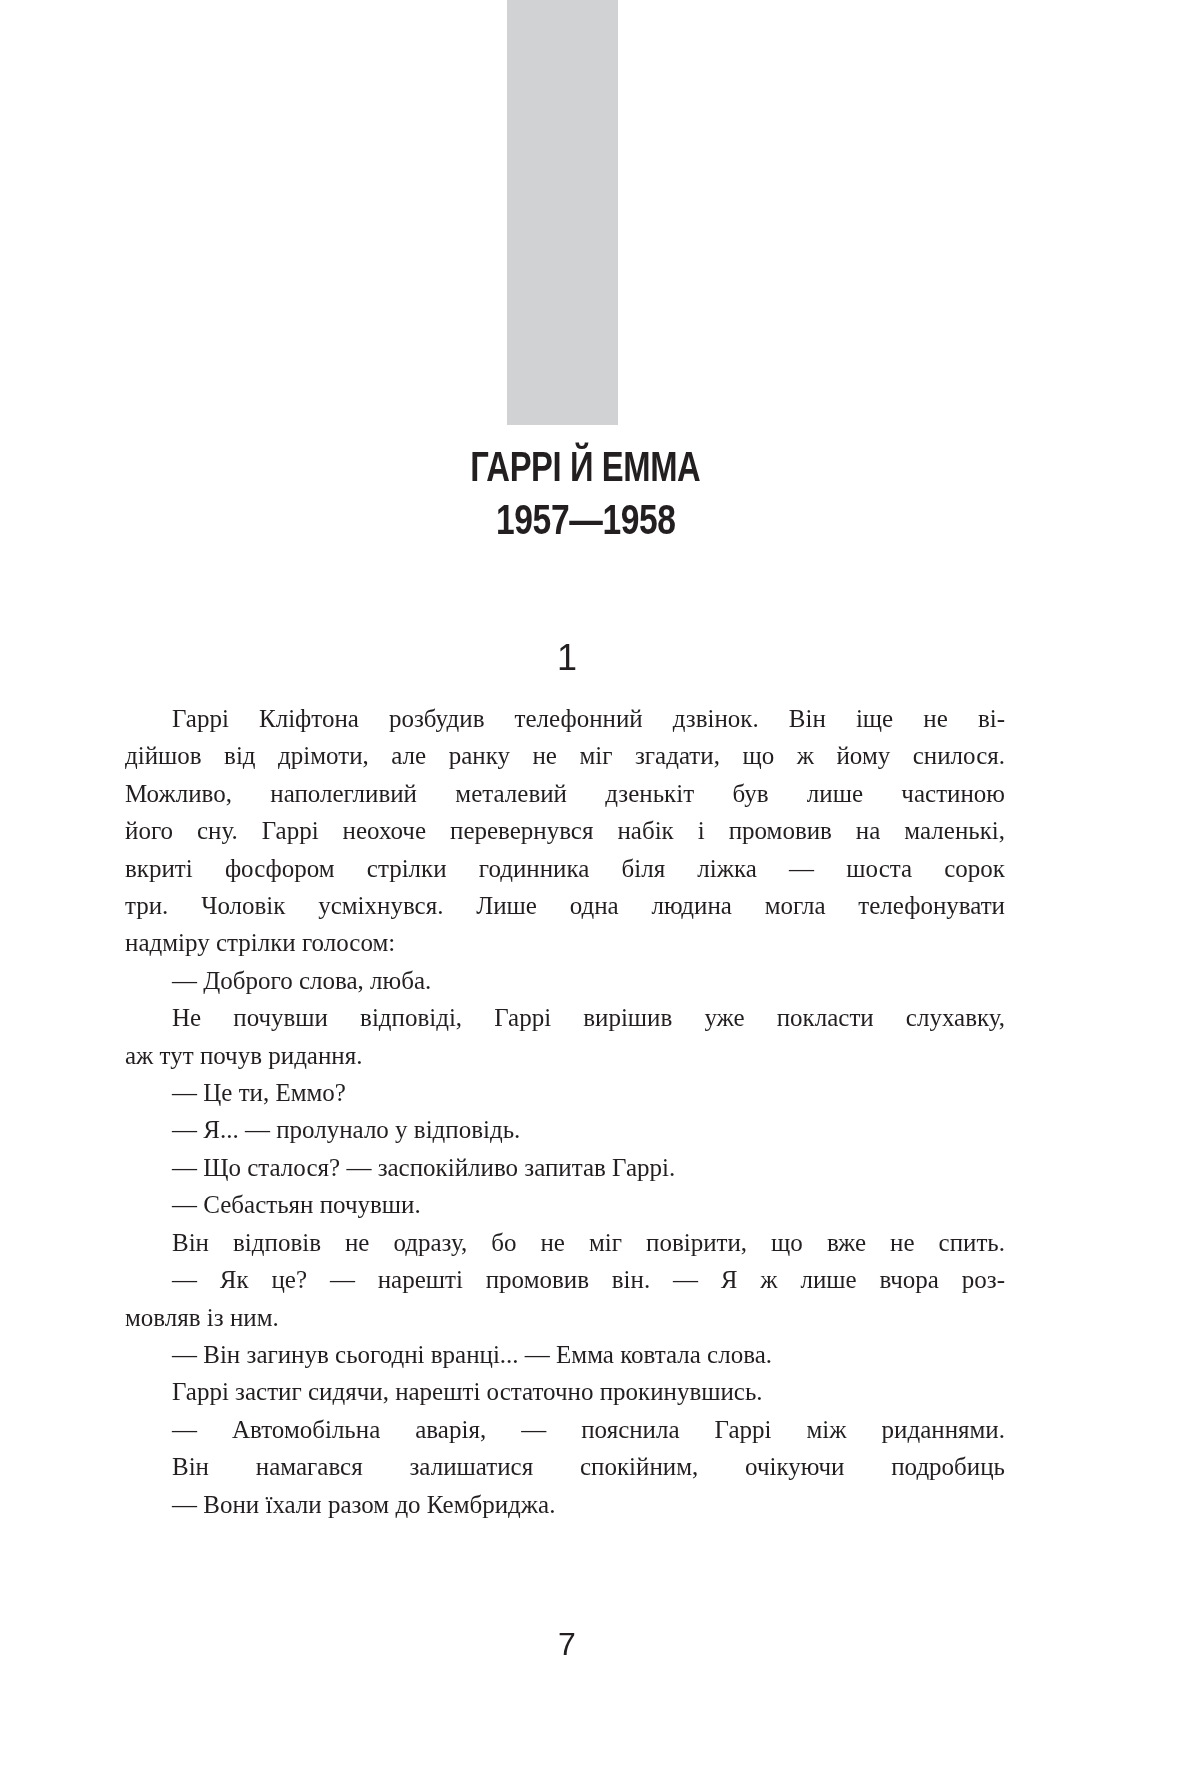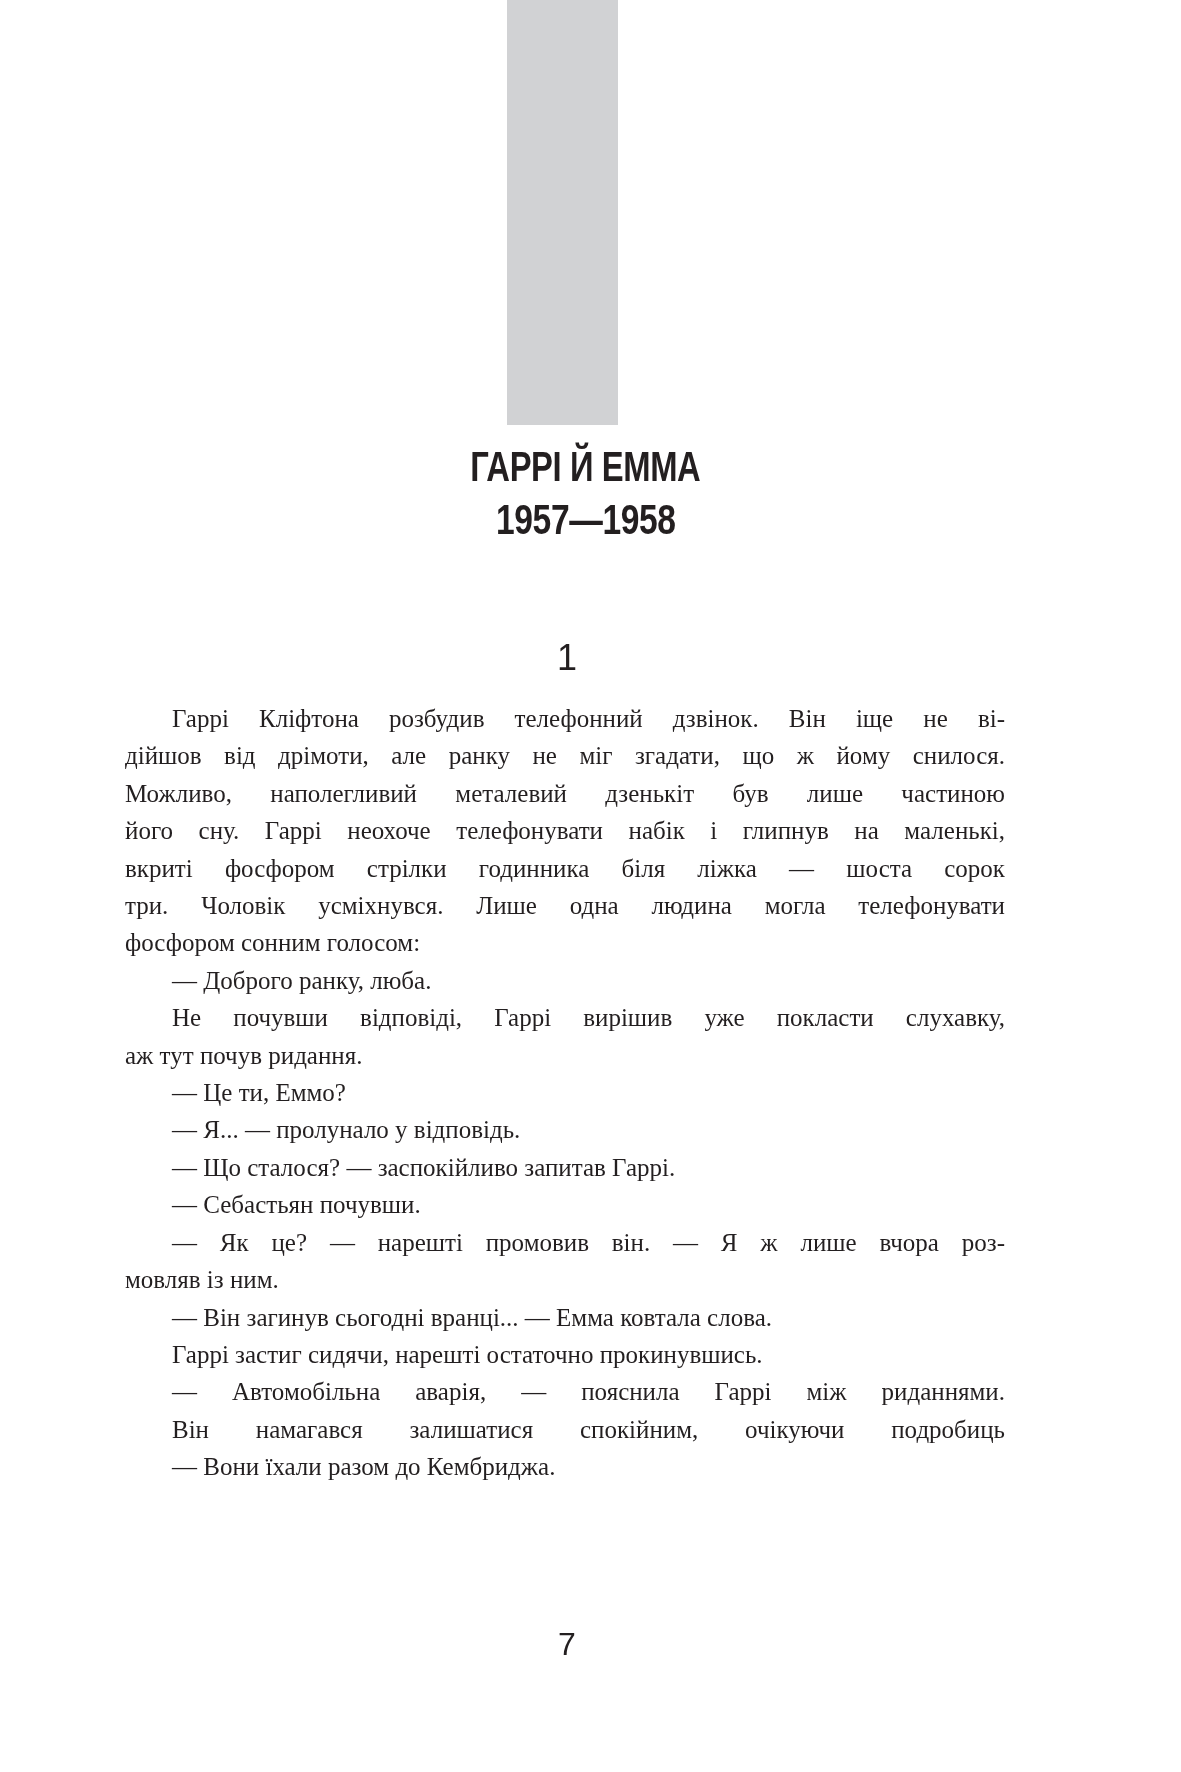--- a/index.html
+++ b/index.html
@@ -103,31 +103,32 @@
 
 <div class="part-title line1">ГАРРІ Й ЕММА</div>
 <div class="part-title line2">1957—1958</div>
 
 <div class="chapter-number">1</div>
 
 <div class="body-text">
   <p class="line">Гаррі Кліфтона розбудив телефонний дзвінок. Він іще не ві-</p>
   <p class="line cont">дійшов від дрімоти, але ранку не міг згадати, що ж йому снилося.</p>
   <p class="line cont">Можливо, наполегливий металевий дзенькіт був лише частиною</p>
-  <p class="line cont">його сну. Гаррі неохоче телефонувати набік і глипнув на маленькі,</p>
+  <p class="line cont">його сну. Гаррі неохоче перевернувся набік і промовив на маленькі,</p>
   <p class="line cont">вкриті фосфором стрілки годинника біля ліжка — шоста сорок</p>
   <p class="line cont">три. Чоловік усміхнувся. Лише одна людина могла телефонувати</p>
-  <p class="line cont last">фосфором сонним голосом:</p>
-  <p class="line last">— Доброго ранку, люба.</p>
+  <p class="line cont last">надміру стрілки голосом:</p>
+  <p class="line last">— Доброго слова, люба.</p>
   <p class="line">Не почувши відповіді, Гаррі вирішив уже покласти слухавку,</p>
   <p class="line cont last">аж тут почув ридання.</p>
   <p class="line last">— Це ти, Еммо?</p>
   <p class="line last">— Я... — пролунало у відповідь.</p>
   <p class="line last">— Що сталося? — заспокійливо запитав Гаррі.</p>
   <p class="line last">— Себастьян почувши.</p>
+  <p class="line">Він відповів не одразу, бо не міг повірити, що вже не спить.</p>
   <p class="line">— Як це? — нарешті промовив він. — Я ж лише вчора роз-</p>
   <p class="line cont last">мовляв із ним.</p>
   <p class="line last">— Він загинув сьогодні вранці... — Емма ковтала слова.</p>
   <p class="line last">Гаррі застиг сидячи, нарешті остаточно прокинувшись.</p>
   <p class="line">— Автомобільна аварія, — пояснила Гаррі між риданнями.</p>
   <p class="line">Він намагався залишатися спокійним, очікуючи подробиць</p>
   <p class="line last">— Вони їхали разом до Кембриджа.</p>
 </div>
 
 <div class="page-number">7</div>

